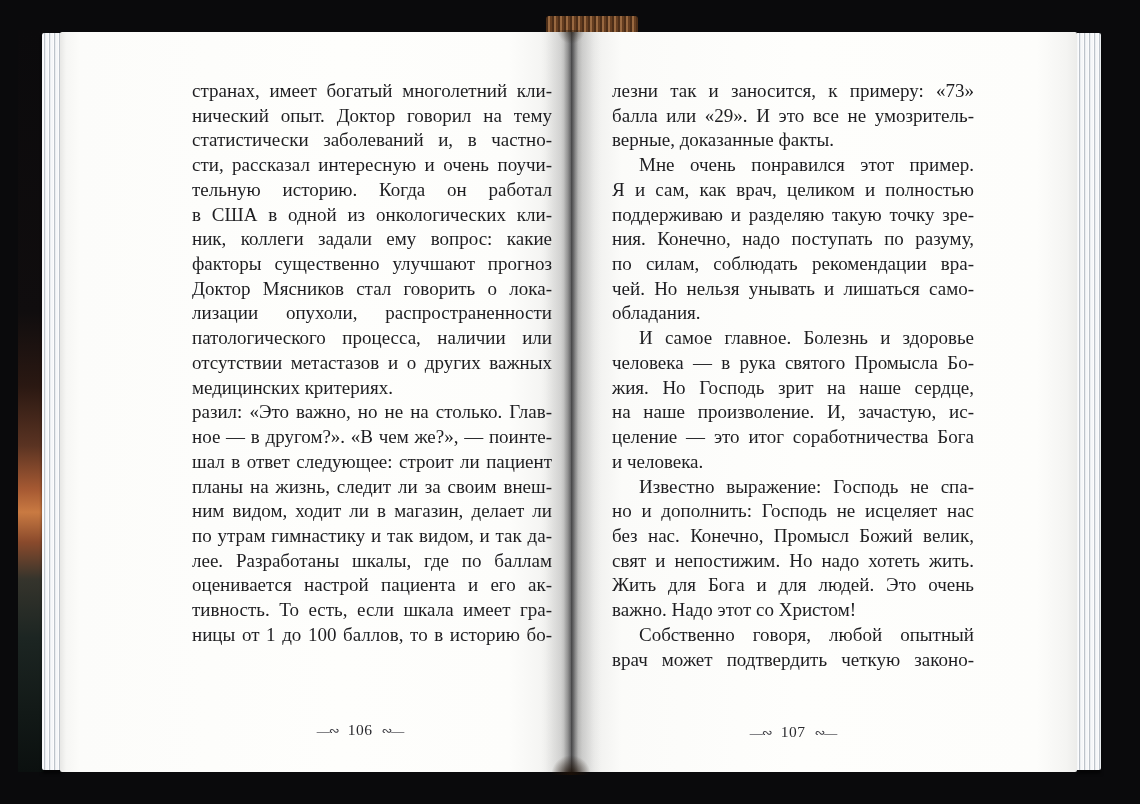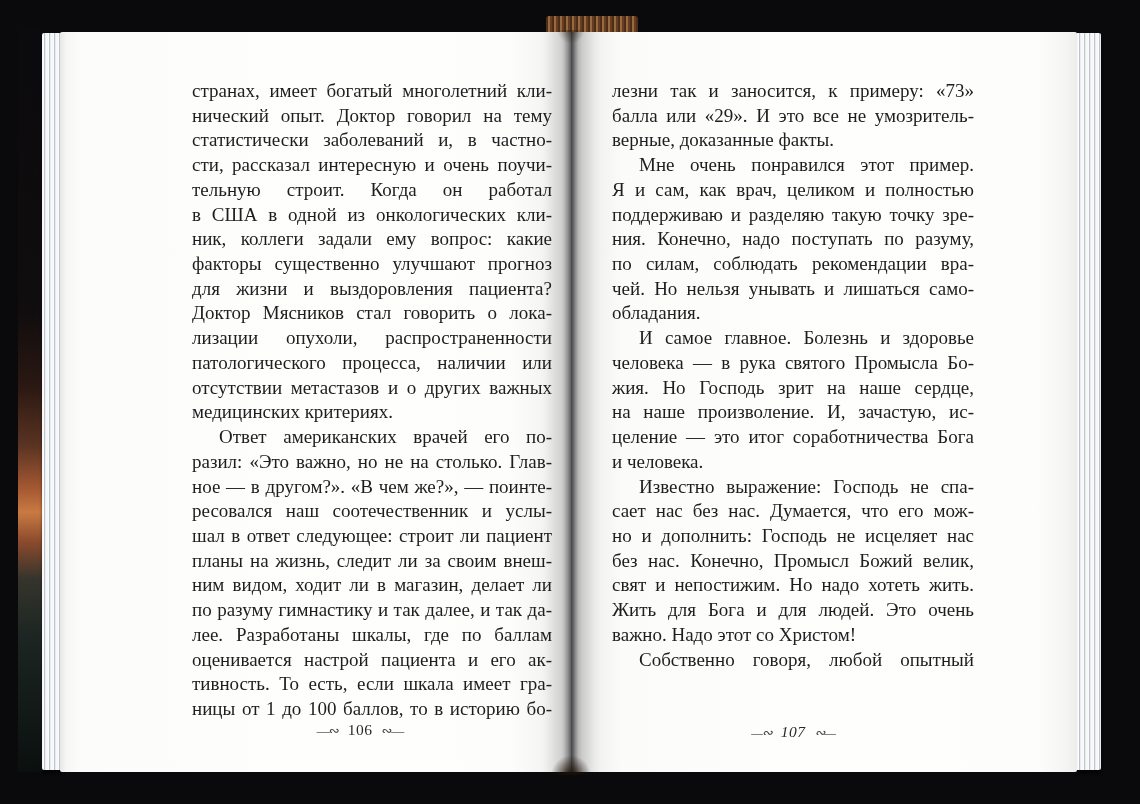--- a/index.html
+++ b/index.html
@@ -81,21 +81,21 @@
   }
   .line.e{text-align-last:left;}
   .line.i{text-indent:27px;}
 
   
   .pagenum{
     position:absolute;top:721px;width:360px;text-align:center;
     color:#2a2a2e;font-size:15.5px;letter-spacing:.5px;
   }
   .pagenum.tleft{left:180px;}
-  .pagenum.tright{left:612px;width:362px;top:723px;font-style:italic;}
+  .pagenum.tright{left:612px;width:362px;top:723px;}
   .pagenum .orn{font-size:13px;color:#3a3a40;letter-spacing:-1px;}
   .pagenum .num{padding:0 9px;text-align:right;}
 </style>
 </head>
 <body>
 
 <div class="scene">
 
   <div class="cover-sliver"></div>
   <div class="headband"></div>
@@ -104,38 +104,35 @@
 
   <div class="page pleft"></div>
   <div class="page pright"></div>
   <div class="gutter"></div>
 
   <div class="text-col tleft">
       <div class="line">странах, имеет богатый многолетний кли-</div>
       <div class="line">нический опыт. Доктор говорил на тему</div>
       <div class="line">статистически заболеваний и, в частно-</div>
       <div class="line">сти, рассказал интересную и очень поучи-</div>
-      <div class="line">тельную строит. Когда он работал</div>
+      <div class="line">тельную историю. Когда он работал</div>
       <div class="line">в США в одной из онкологических кли-</div>
       <div class="line">ник, коллеги задали ему вопрос: какие</div>
       <div class="line">факторы существенно улучшают прогноз</div>
-      <div class="line">для жизни и выздоровления пациента?</div>
       <div class="line">Доктор Мясников стал говорить о лока-</div>
       <div class="line">лизации опухоли, распространенности</div>
       <div class="line">патологического процесса, наличии или</div>
       <div class="line">отсутствии метастазов и о других важных</div>
       <div class="line e">медицинских критериях.</div>
-      <div class="line i">Ответ американских врачей его по-</div>
       <div class="line">разил: «Это важно, но не на столько. Глав-</div>
       <div class="line">ное — в другом?». «В чем же?», — поинте-</div>
-      <div class="line">ресовался наш соотечественник и услы-</div>
       <div class="line">шал в ответ следующее: строит ли пациент</div>
       <div class="line">планы на жизнь, следит ли за своим внеш-</div>
       <div class="line">ним видом, ходит ли в магазин, делает ли</div>
-      <div class="line">по разуму гимнастику и так далее, и так да-</div>
+      <div class="line">по утрам гимнастику и так видом, и так да-</div>
       <div class="line">лее. Разработаны шкалы, где по баллам</div>
       <div class="line">оценивается настрой пациента и его ак-</div>
       <div class="line">тивность. То есть, если шкала имеет гра-</div>
       <div class="line">ницы от 1 до 100 баллов, то в историю бо-</div>
     </div>
   <div class="text-col tright">
       <div class="line">лезни так и заносится, к примеру: «73»</div>
       <div class="line">балла или «29». И это все не умозритель-</div>
       <div class="line e">верные, доказанные факты.</div>
       <div class="line i">Мне очень понравился этот пример.</div>
@@ -145,27 +142,27 @@
       <div class="line">по силам, соблюдать рекомендации вра-</div>
       <div class="line">чей. Но нельзя унывать и лишаться само-</div>
       <div class="line e">обладания.</div>
       <div class="line i">И самое главное. Болезнь и здоровье</div>
       <div class="line">человека — в рука святого Промысла Бо-</div>
       <div class="line">жия. Но Господь зрит на наше сердце,</div>
       <div class="line">на наше произволение. И, зачастую, ис-</div>
       <div class="line">целение — это итог соработничества Бога</div>
       <div class="line e">и человека.</div>
       <div class="line i">Известно выражение: Господь не спа-</div>
-      <div class="line">сает нас без нас. Думается, что его мож-</div>
       <div class="line">но и дополнить: Господь не исцеляет нас</div>
       <div class="line">без нас. Конечно, Промысл Божий велик,</div>
       <div class="line">свят и непостижим. Но надо хотеть жить.</div>
       <div class="line">Жить для Бога и для людей. Это очень</div>
       <div class="line e">важно. Надо этот со Христом!</div>
       <div class="line i">Собственно говоря, любой опытный</div>
+      <div class="line">врач может подтвердить четкую законо-</div>
     </div>
 
   <div class="pagenum tleft">
     <span class="orn">—∾</span><span class="num">106</span><span class="orn">∾—</span>
   </div>
 
   <div class="pagenum tright">
     <span class="orn">—∾</span><span class="num">107</span><span class="orn">∾—</span>
   </div>
 

